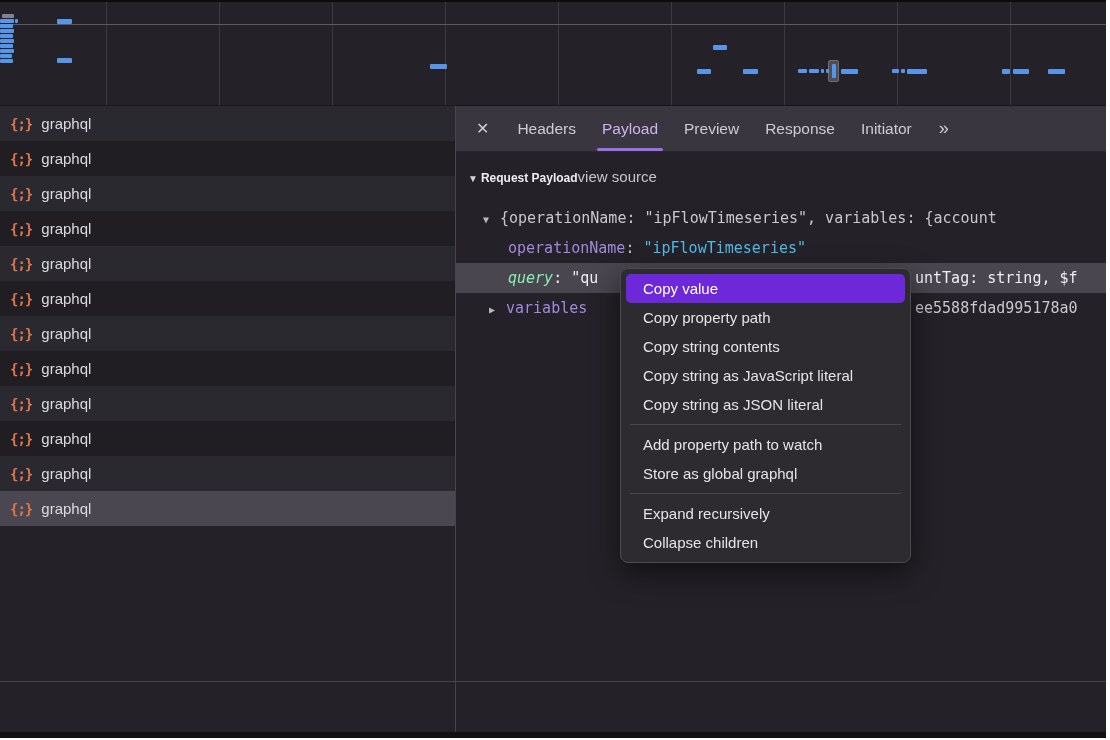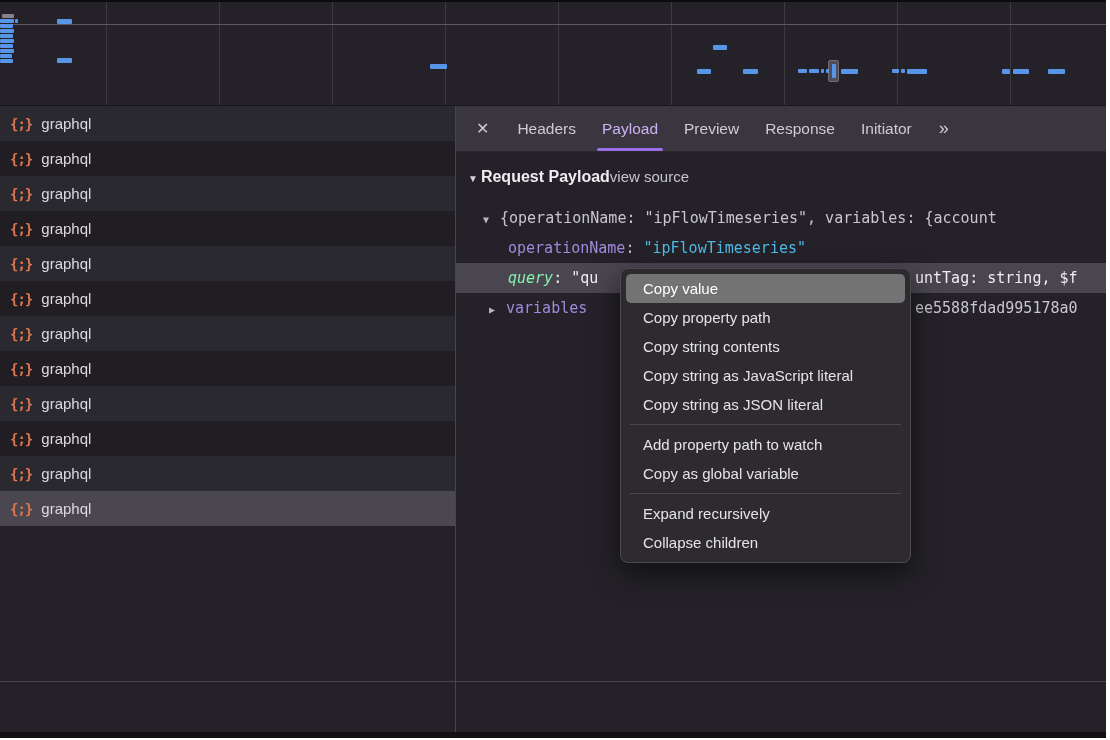--- a/index.html
+++ b/index.html
@@ -31,40 +31,40 @@
   .tab-bar{height:45px;background:#3a3640;display:flex;align-items:center;color:#cfcad3;
            font-size:15.5px;border-bottom:1px solid #2a282c;}
   .close-btn{margin:0 15px 0 20px;font-size:16px;color:#cfcad3;cursor:default;}
   .tab{margin:0 13px;height:45px;line-height:45px;position:relative;cursor:default;}
   .tab.active{color:#cbb2f0;}
   .tab.active::after{content:"";position:absolute;left:-5px;right:-5px;bottom:0;height:3px;background:#9a70e8;border-radius:2px;}
   .overflow-btn{margin-left:14px;font-size:18px;letter-spacing:-2px;color:#cfcad3;}
 
   .payload-header{height:51px;box-sizing:border-box;padding:16px 0 0 12px;display:flex;align-items:baseline;}
   .tri{font-size:10px;color:#d5d2d8;margin-right:3px;}
-  .payload-title{font-weight:bold;font-size:16px;color:#efedf2;}
+  .payload-title{font-weight:bold;font-size:12px;color:#efedf2;}
   .view-source{font-size:15px;color:#c8c4cc;}
 
   .tree{font-family:"DejaVu Sans Mono",monospace;font-size:15px;}
   .tree-row{height:30px;line-height:30px;white-space:nowrap;overflow:hidden;position:relative;box-sizing:border-box;}
   .tree-row.selected{background:#4a4650;}
   .tree-arrow{display:inline-block;width:17px;font-size:10px;color:#b9b6be;}
   .right-frag{position:absolute;left:459px;top:0;}
   .c-plain{color:#c9c6cd;}
   .c-key{color:#a189dd;}
   .c-string{color:#4fb9e6;}
   .c-sel{color:#efedf2;}
   .c-selkey{color:#86efac;font-style:italic;}
 
   
   .context-menu{position:absolute;left:620px;top:268px;width:291px;background:#2d2b30;border:1px solid #4c4a4f;
                 border-radius:8px;padding:5px 0;box-shadow:0 10px 28px rgba(0,0,0,.55);font-size:15px;
                 color:#e5e3e7;z-index:10;box-sizing:border-box;}
   .menu-item{height:29px;line-height:29px;padding:0 17px;margin:0 5px;border-radius:5px;cursor:default;}
-  .menu-item.highlighted{background:#737373;color:#ffffff;}
+  .menu-item.highlighted{background:#6d28d9;color:#ffffff;}
   .menu-sep{height:1px;background:#49474c;margin:5px 9px;}
 
   
   .summary-divider{position:absolute;left:0;top:681px;width:1106px;height:1px;background:#47444b;z-index:3;}
   .black-bar{position:absolute;left:0;top:732px;width:1106px;height:6px;background:#121015;z-index:4;}
   .white-edge-right{position:absolute;left:1106px;top:0;width:4px;height:740px;background:#ffffff;z-index:6;}
   .white-edge-bottom{position:absolute;left:0;top:738px;width:1110px;height:2px;background:#ffffff;z-index:6;}
 </style>
 </head>
 <body>
@@ -196,21 +196,21 @@
   </div>
 
   <div class="context-menu" id="menu">
       <div class="menu-item highlighted">Copy value</div>
       <div class="menu-item">Copy property path</div>
       <div class="menu-item">Copy string contents</div>
       <div class="menu-item">Copy string as JavaScript literal</div>
       <div class="menu-item">Copy string as JSON literal</div>
       <div class="menu-sep"></div>
       <div class="menu-item">Add property path to watch</div>
-      <div class="menu-item">Copy as global variable</div>
+      <div class="menu-item">Store as global graphql</div>
       <div class="menu-sep"></div>
       <div class="menu-item">Expand recursively</div>
       <div class="menu-item">Collapse children</div>
     </div>
 
   <div class="summary-divider"></div>
   <div class="black-bar"></div>
   <div class="white-edge-right"></div>
   <div class="white-edge-bottom"></div>
 </div>

